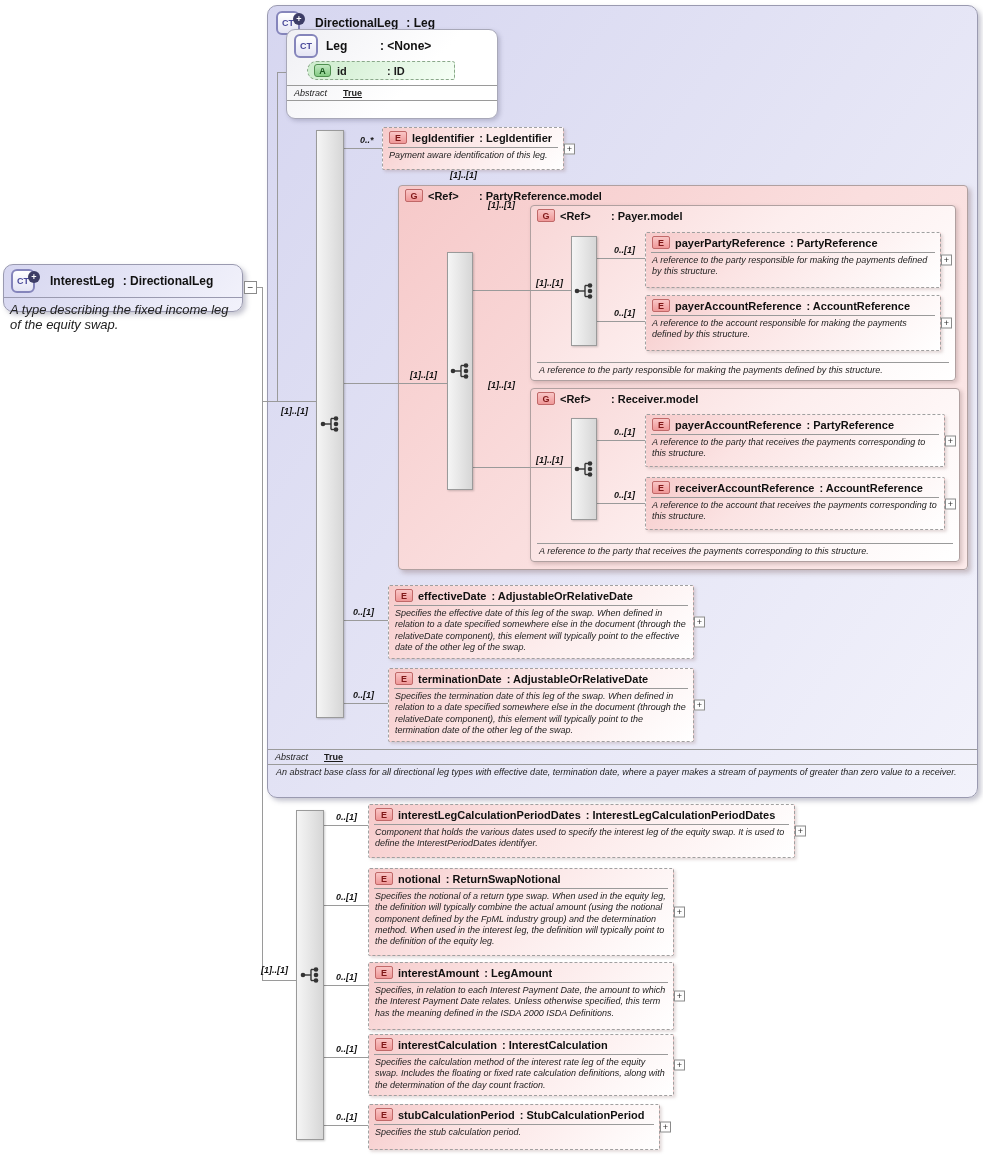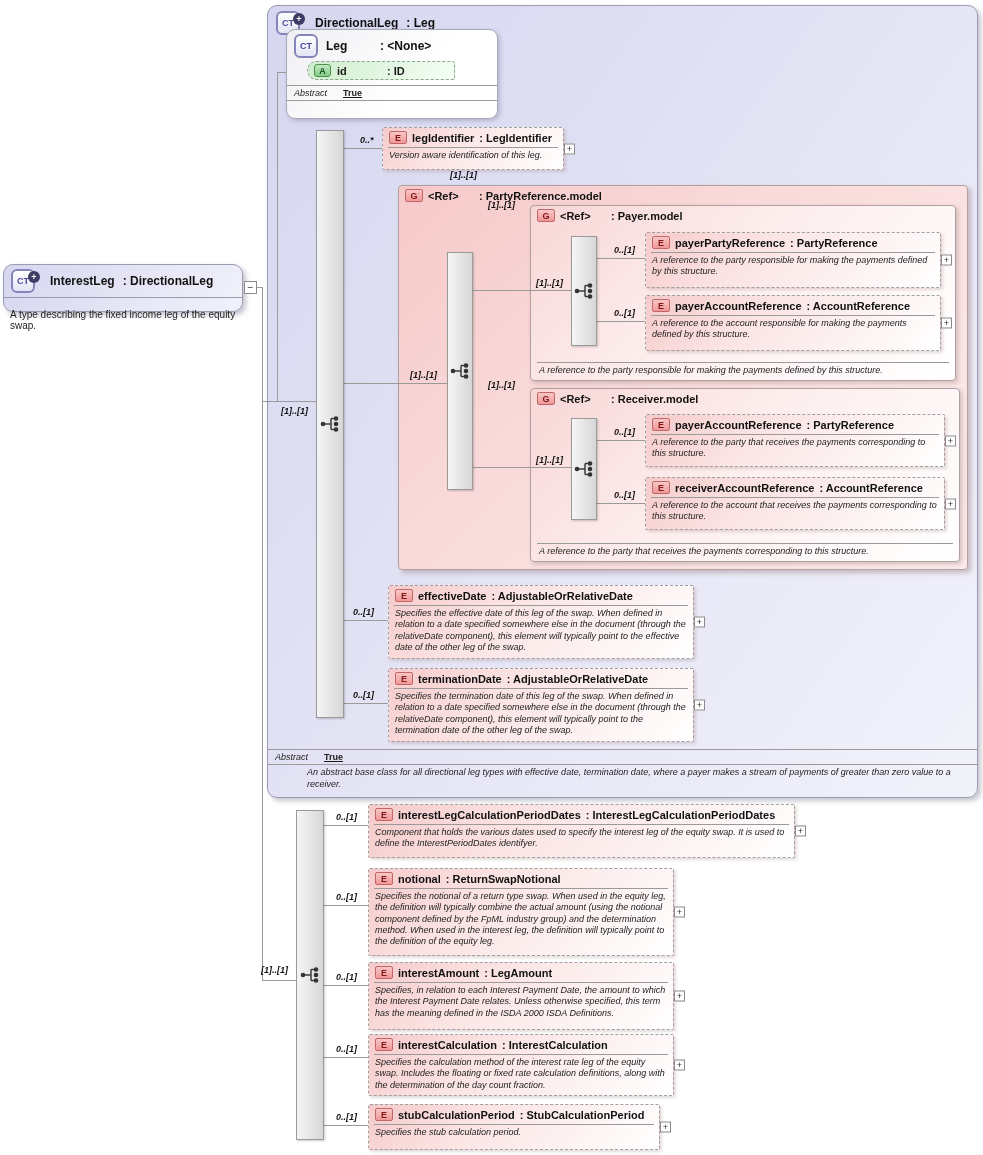--- a/index.html
+++ b/index.html
@@ -39,41 +39,41 @@
   .cthdr { display:flex; align-items:center; gap:8px; padding:5px 8px;
            font-size:12px; font-weight:bold; color:#111; white-space:nowrap; }
   .ehdr  { display:flex; align-items:center; gap:5px; padding:3px 6px 2px;
            font-size:11px; font-weight:bold; color:#111; white-space:nowrap; }
   .t-name.wide { display:inline-block; min-width:46px; }
 
   
   .ctbox { position:absolute; border:1px solid #9a9ab0; border-radius:10px;
            background:linear-gradient(125deg,#d6d6f0 0%,#e4e4f5 50%,#f2f2fb 100%);
            box-shadow:3px 3px 5px rgba(90,90,120,.35); }
-  .il-desc { border-top:1px solid #9a9ab0; font-size:10px;
-             padding:11px 6px; color:#222; }
+  .il-desc { border-top:1px solid #9a9ab0; font-style:italic; font-size:13px;
+             padding:4px 6px; color:#222; }
 
   
   .legbox { position:absolute; border:1px solid #a8a8b8; border-radius:9px;
             background:linear-gradient(135deg,#f0f0f4,#ffffff 60%);
             box-shadow:2px 2px 4px rgba(90,90,120,.3); z-index:3; }
   .attr-box { display:flex; align-items:center; gap:6px; margin:1px 0 0 20px; width:148px;
               border:1px dashed #8aa88a; border-radius:10px 3px 3px 10px; padding:2px 6px;
               background:linear-gradient(135deg,#cdeccd,#f6fff6);
               font-size:11px; font-weight:bold; }
   .attr-box .t-name { min-width:44px; }
   .abs-row { border-top:1px solid #9a9a9a; border-bottom:1px solid #9a9a9a;
              padding:2px 7px; display:flex; gap:16px; font-size:9px; margin-top:5px; }
   .abs-label { font-style:italic; } .abs-value { font-weight:bold;text-decoration:underline; }
   .leg-desc { font-style:italic; font-size:9px; padding:2px 7px; color:#222; }
 
   
   .dl-footer { position:absolute; z-index:1; }
   .dl-footer .abs-row { margin-top:0; }
-  .dl-desc { font-style:italic; font-size:9px; padding:2px 8px; color:#222; line-height:1.3;margin-left:31px; }
+  .dl-desc { font-style:italic; font-size:9px; padding:2px 8px; color:#222; line-height:1.3; }
 
   
   .ebox { position:absolute; border:1px dashed #a0a0a0; border-radius:2px;
           background:linear-gradient(135deg,#f6caca 0%,#fbe3e3 35%,#ffffff 100%);
           box-shadow:2px 2px 3px rgba(150,120,120,.25); z-index:3; }
   .edesc { border-top:1px solid #9a9a9a; margin:1px 5px 0; padding:2px 1px 3px;
            font-style:italic; font-size:9px; line-height:1.25; color:#222; }
   .expand { position:absolute; right:-12px; top:50%; transform:translateY(-50%);
             width:11px; height:11px; border:1px solid #8a8a8a; background:#fdfdfd;
             font-size:9px; line-height:9px; text-align:center; color:#333; z-index:4; cursor:pointer; }
@@ -262,21 +262,21 @@
         <circle cx="17" cy="14.5" r="2.3" fill="#333"></circle>
       </svg>
   </div>
 
   <div class="ebox" style="left:382px;top:127px;width:182px;height:43px">
     <div class="ehdr">
         <span class="icon-e">E</span>
         <span class="t-name">legIdentifier</span>
         <span class="t-type">: LegIdentifier</span>
       </div>
-    <div class="edesc">Version aware identification of this leg.</div>
+    <div class="edesc">Payment aware identification of this leg.</div>
     <span class="expand">+</span>
   </div>
 
   <div class="ebox" style="left:645px;top:232px;width:296px;height:56px">
     <div class="ehdr">
         <span class="icon-e">E</span>
         <span class="t-name">payerPartyReference</span>
         <span class="t-type">: PartyReference</span>
       </div>
     <div class="edesc">A reference to the party responsible for making the payments defined by this structure.</div>

